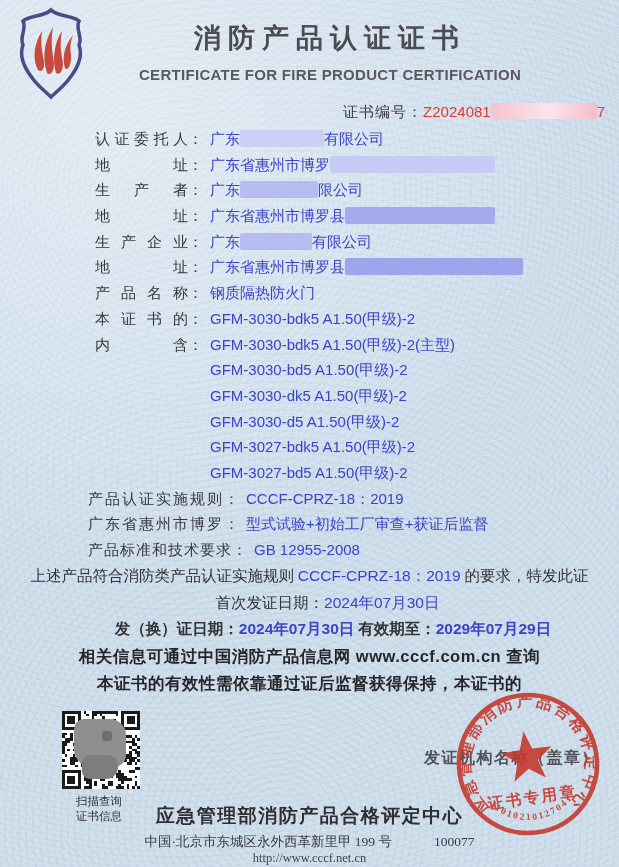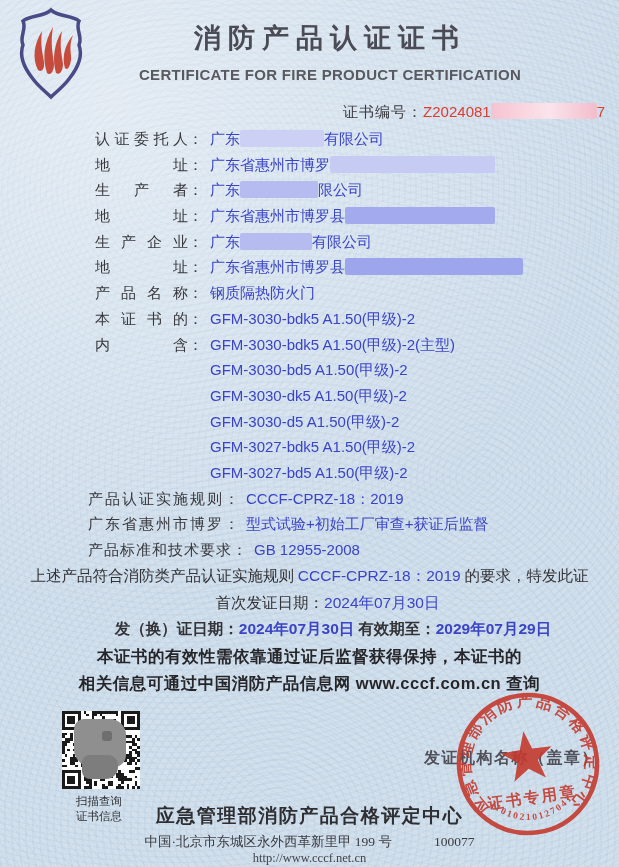--- a/index.html
+++ b/index.html
@@ -170,22 +170,22 @@
   <div class="statements">
     <div class="st st1">
       <span>上述产品符合消防类产品认证实施规则 </span><span class="b">CCCF-CPRZ-18：2019</span><span> 的要求，特发此证</span>
     </div>
     <div class="st st2">
       <span>首次发证日期：</span><span class="b">2024年07月30日</span>
     </div>
     <div class="st st3">
       <span>发（换）证日期：</span><span class="b">2024年07月30日</span><span> 有效期至：</span><span class="b">2029年07月29日</span>
     </div>
+    <div class="notice">相关信息可通过中国消防产品信息网 www.cccf.com.cn 查询</div>
     <div class="notice">本证书的有效性需依靠通过证后监督获得保持，本证书的</div>
-    <div class="notice">相关信息可通过中国消防产品信息网 www.cccf.com.cn 查询</div>
   </div>
 
   <div class="qrwrap">
     <div class="qrbox">
       <svg width="78" height="78" viewBox="0 0 29 29" shape-rendering="crispEdges">
           <rect x="0" y="0" width="29" height="29" fill="#ffffff"></rect>
           <rect x="0" y="0" width="1" height="1" fill="#1a1a1a"></rect>
           <rect x="1" y="0" width="1" height="1" fill="#1a1a1a"></rect>
           <rect x="2" y="0" width="1" height="1" fill="#1a1a1a"></rect>
           <rect x="3" y="0" width="1" height="1" fill="#1a1a1a"></rect>

